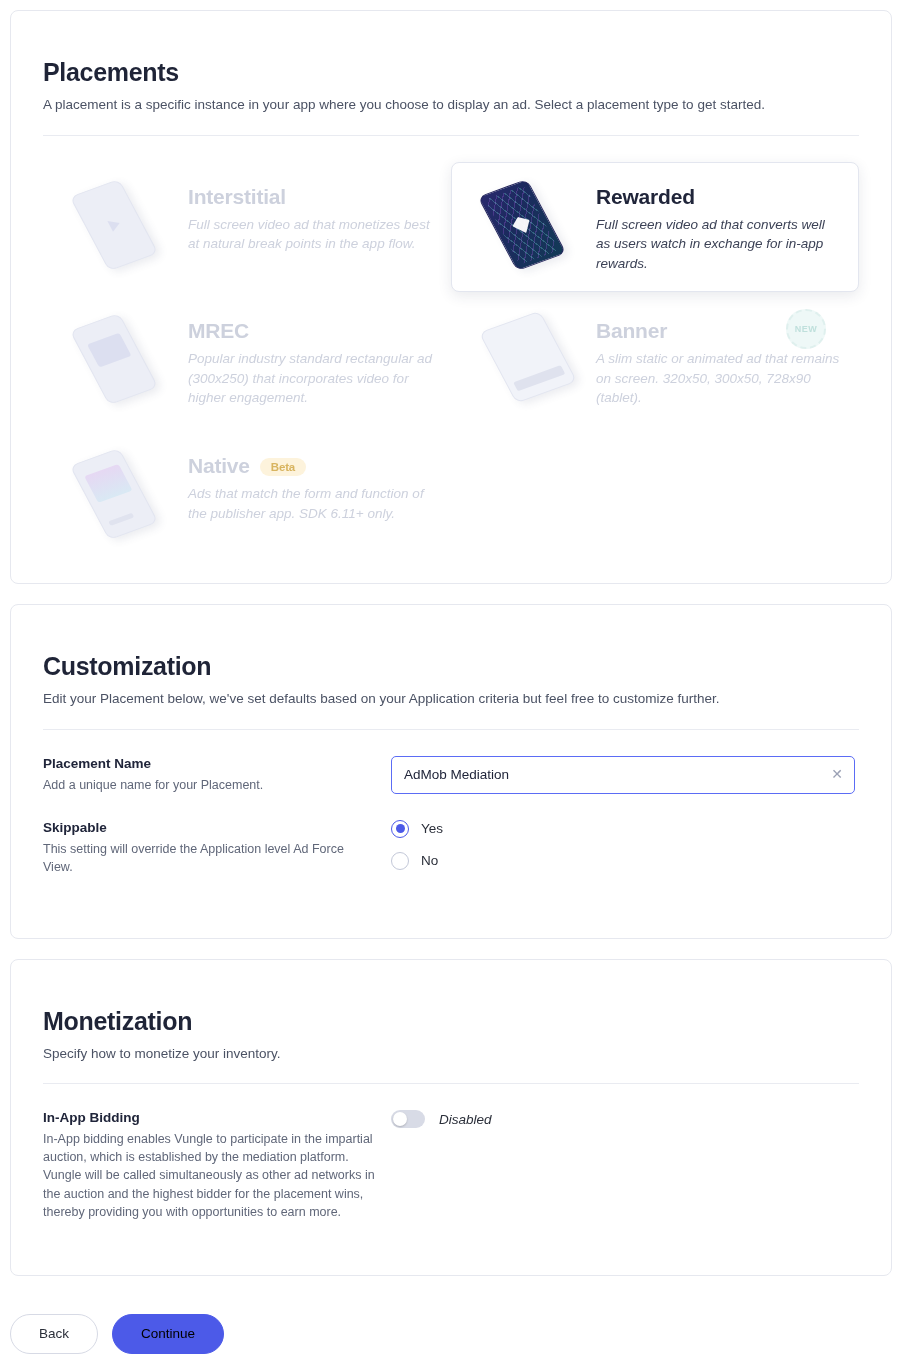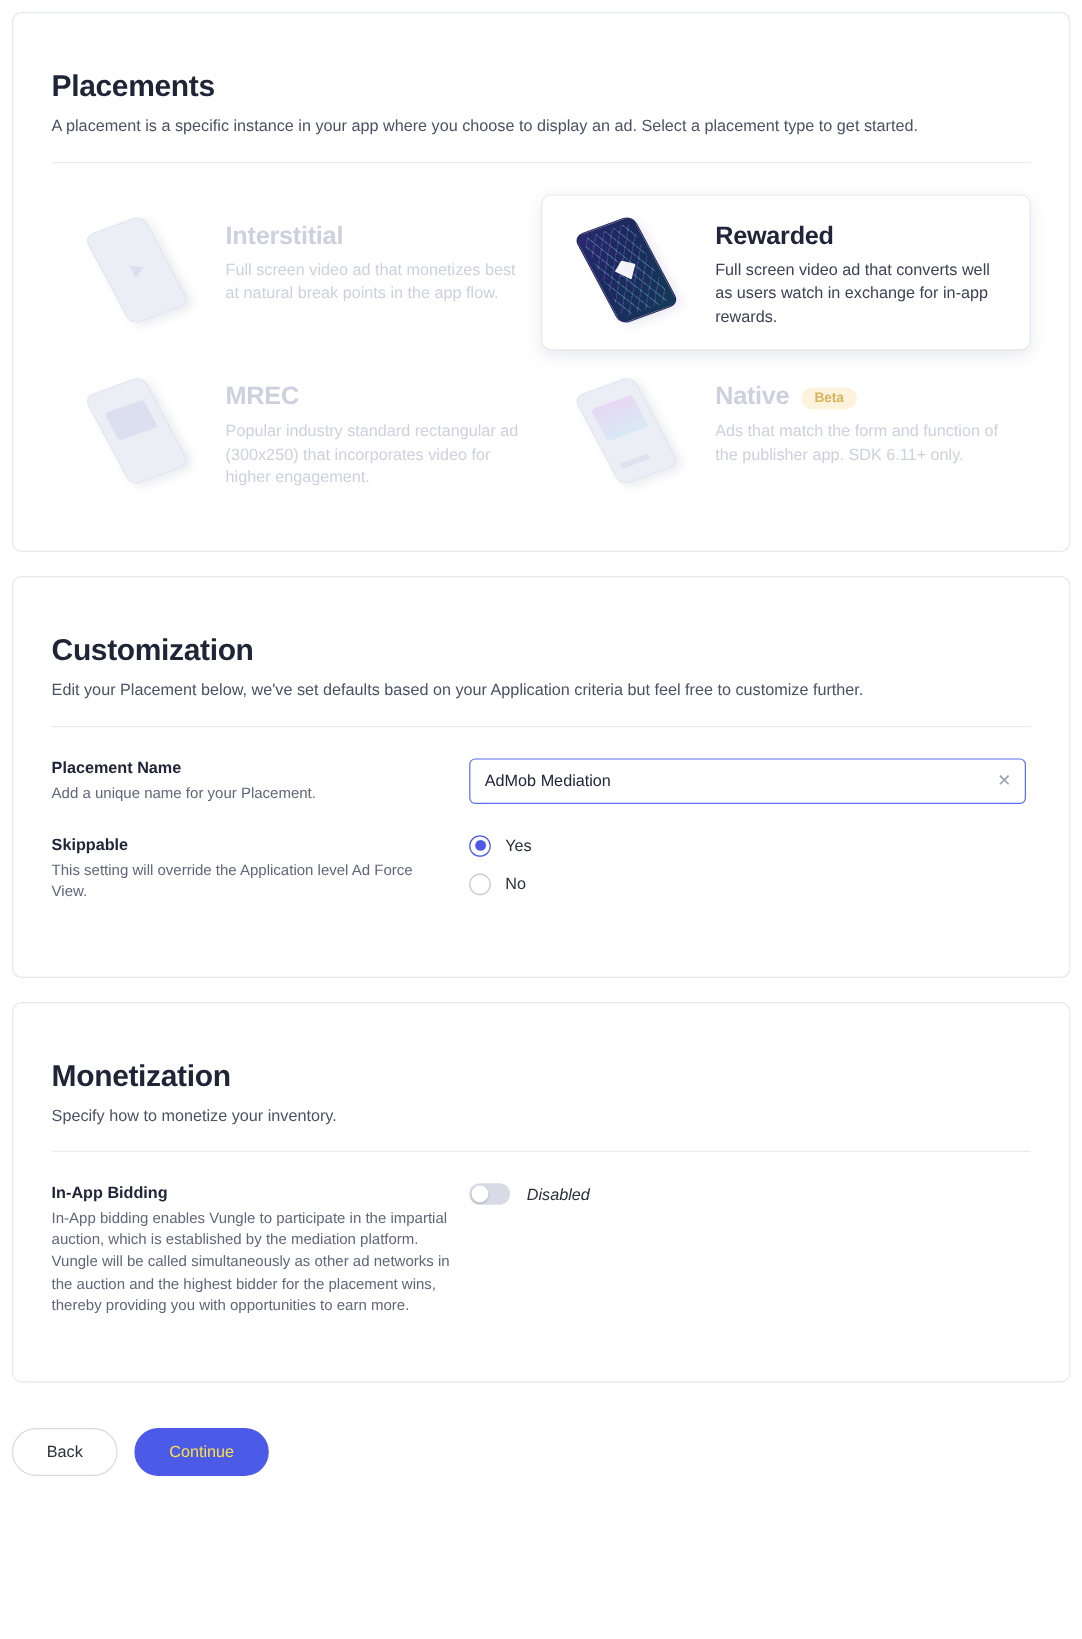--- a/index.html
+++ b/index.html
@@ -80,20 +80,21 @@
     margin: 0 0 6px 0;
     color: #cdd1dd;
   }
   .placement.selected .name { color: #20253a; }
   .placement .desc {
     font-size: 13.5px;
     line-height: 1.45;
     color: #cdd1dd;
     margin: 0;
     max-width: 255px;
+    font-style: italic;
   }
   .placement.selected .desc { color: #3c4256; }
 
   .badge-beta {
     display: inline-block;
     background: #fdf3dc;
     color: #d8b460;
     font-size: 11.5px;
     border-radius: 10px;
     padding: 3px 11px;
@@ -299,21 +300,21 @@
     padding: 0 28px;
     cursor: pointer;
     font-family: "Liberation Sans", sans-serif;
     border: 1px solid #d7dae5;
     background: #fff;
     color: #2b2f3a;
   }
   .btn.primary {
     background: #4c5ae8;
     border-color: #4c5ae8;
-    color: #fde047;
+    color: #000000;
   }
 </style>
 </head>
 <body>
 
 <div class="page">
 
   <section class="card">
     <h2>Placements</h2>
     <p class="sub">A placement is a specific instance in your app where you choose to display an ad. Select a placement type to get started.</p>
@@ -348,20 +349,30 @@
       <div class="placement">
         <div class="thumb">
           <div class="phone small-screen"></div>
         </div>
         <div class="txt">
           <p class="name">MREC</p>
           <p class="desc">Popular industry standard rectangular ad (300x250) that incorporates video for higher engagement.</p>
         </div>
       </div>
 
+      <div class="placement">
+        <div class="thumb">
+          <div class="phone tablet banner"></div>
+        </div>
+        <div class="txt">
+          <p class="name">Banner</p>
+          <p class="desc">A slim static or animated ad that remains on screen. 320x50, 300x50, 728x90 (tablet).</p>
+        </div>
+        <span class="badge-new">NEW</span>
+      </div>
 
       <div class="placement">
         <div class="thumb">
           <div class="phone native"></div>
         </div>
         <div class="txt">
           <p class="name">
             <span>Native</span><span class="badge-beta">Beta</span>
           </p>
           <p class="desc">Ads that match the form and function of the publisher app. SDK 6.11+ only.</p>

